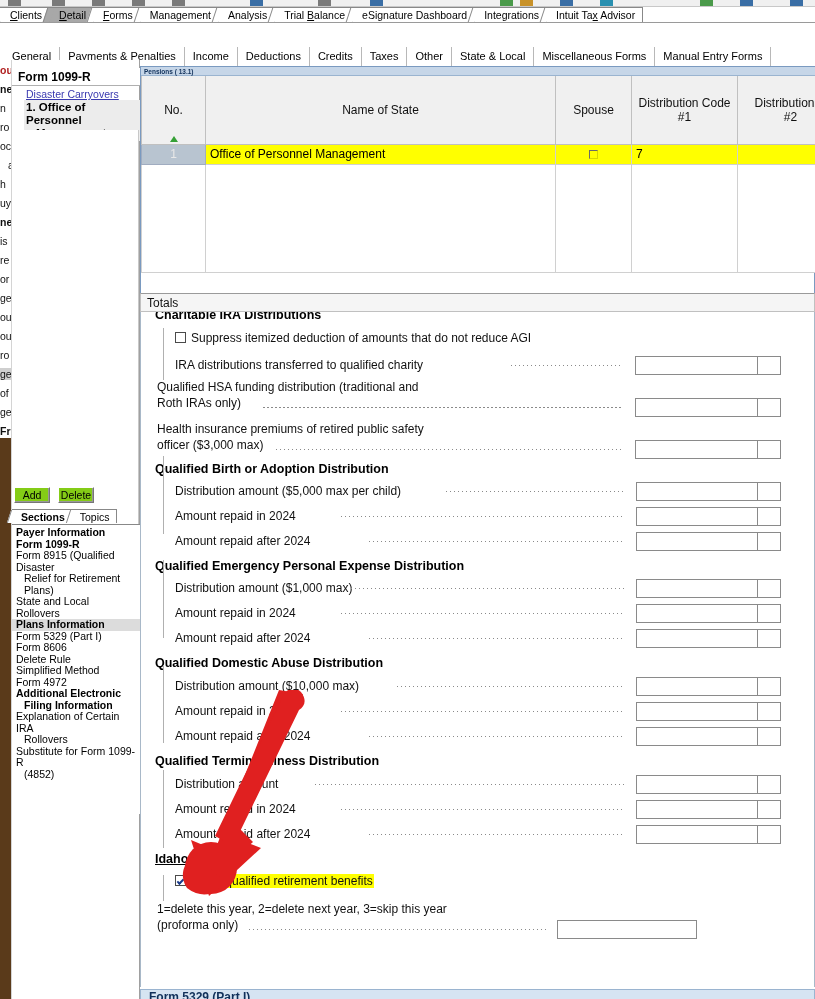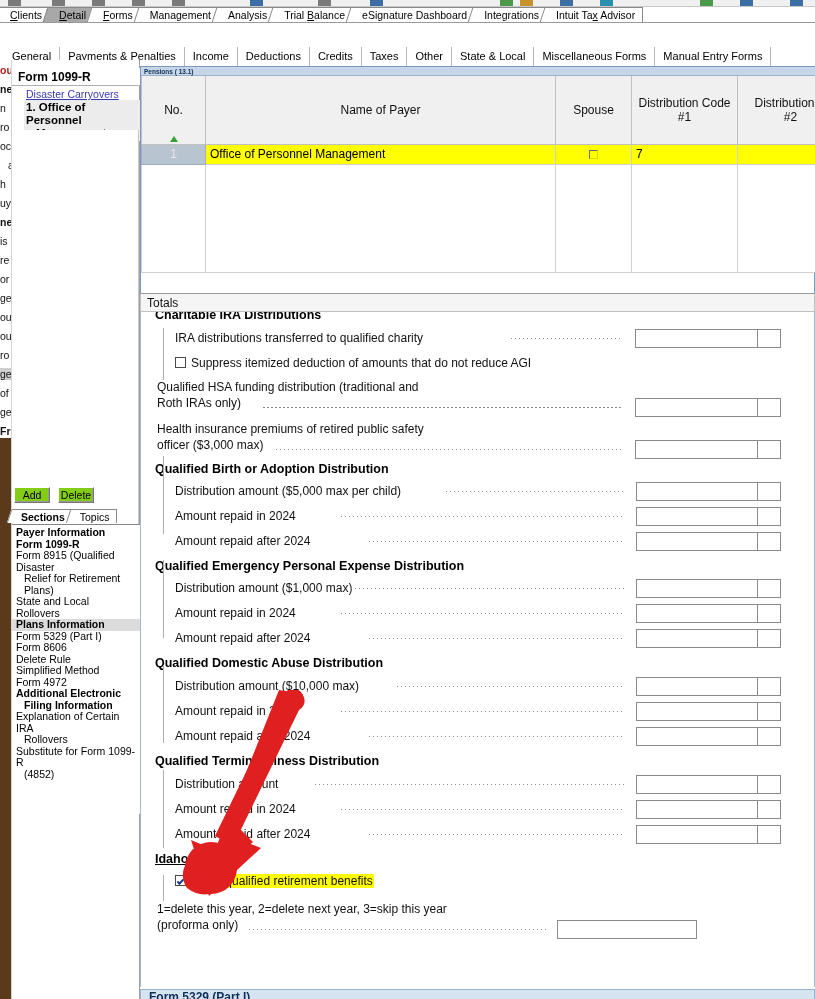--- a/index.html
+++ b/index.html
@@ -387,21 +387,21 @@
   <div class="gridpanel">
     <div class="grid-caption">Pensions  ( 13.1)</div>
     <table class="grid">
       <thead>
         <tr>
           <th class="no-col">
             <span>No.</span>
             <span class="sortmark"></span>
           </th>
           <th class="name-col">
-            <span>Name of Payer</span>
+            <span>Name of State</span>
           </th>
           <th class="spouse-col">
             <span>Spouse</span>
           </th>
           <th class="dc1-col">
             <span>Distribution Code</span><br>
             <span>#1</span>
           </th>
           <th class="dc2-col">
             <span>Distribution C</span><br>
@@ -431,31 +431,31 @@
   </div>
 
   <div class="totalsbar">Totals</div>
 
   <div class="formarea">
 
     <div class="frow" style="height:16px">
       <div class="fhead clip">Charitable IRA Distributions</div>
     </div>
     <div class="vline" style="top:16px;height:52px"></div>
+    <div class="frow" style="height:27px">
+      <div class="fcheck" style="left:34px"></div>
+      <div class="flabel" style="left:50px">Suppress itemized deduction of amounts that do not reduce AGI</div>
+    </div>
     <div class="frow" style="height:25px">
       <div class="flabel ind">IRA distributions transferred to qualified charity</div>
       <div class="dots" style="left:370px;width:110px"></div>
       <div class="fbox" style="left:494px;width:146px">
         <span class="main"></span>
           <span class="tail"></span>
       </div>
-    </div>
-    <div class="frow" style="height:27px">
-      <div class="fcheck" style="left:34px"></div>
-      <div class="flabel" style="left:50px">Suppress itemized deduction of amounts that do not reduce AGI</div>
     </div>
 
     <div class="frow twoline" style="height:42px">
       <div class="flabel" style="top:0;left:16px">Qualified HSA funding distribution (traditional and</div>
       <div class="flabel" style="top:16px;left:16px">Roth IRAs only)</div>
       <div class="dots" style="left:122px;top:27px;width:358px"></div>
       <div class="fbox" style="left:494px;top:18px;width:146px">
         <span class="main"></span>
           <span class="tail"></span>
       </div>

